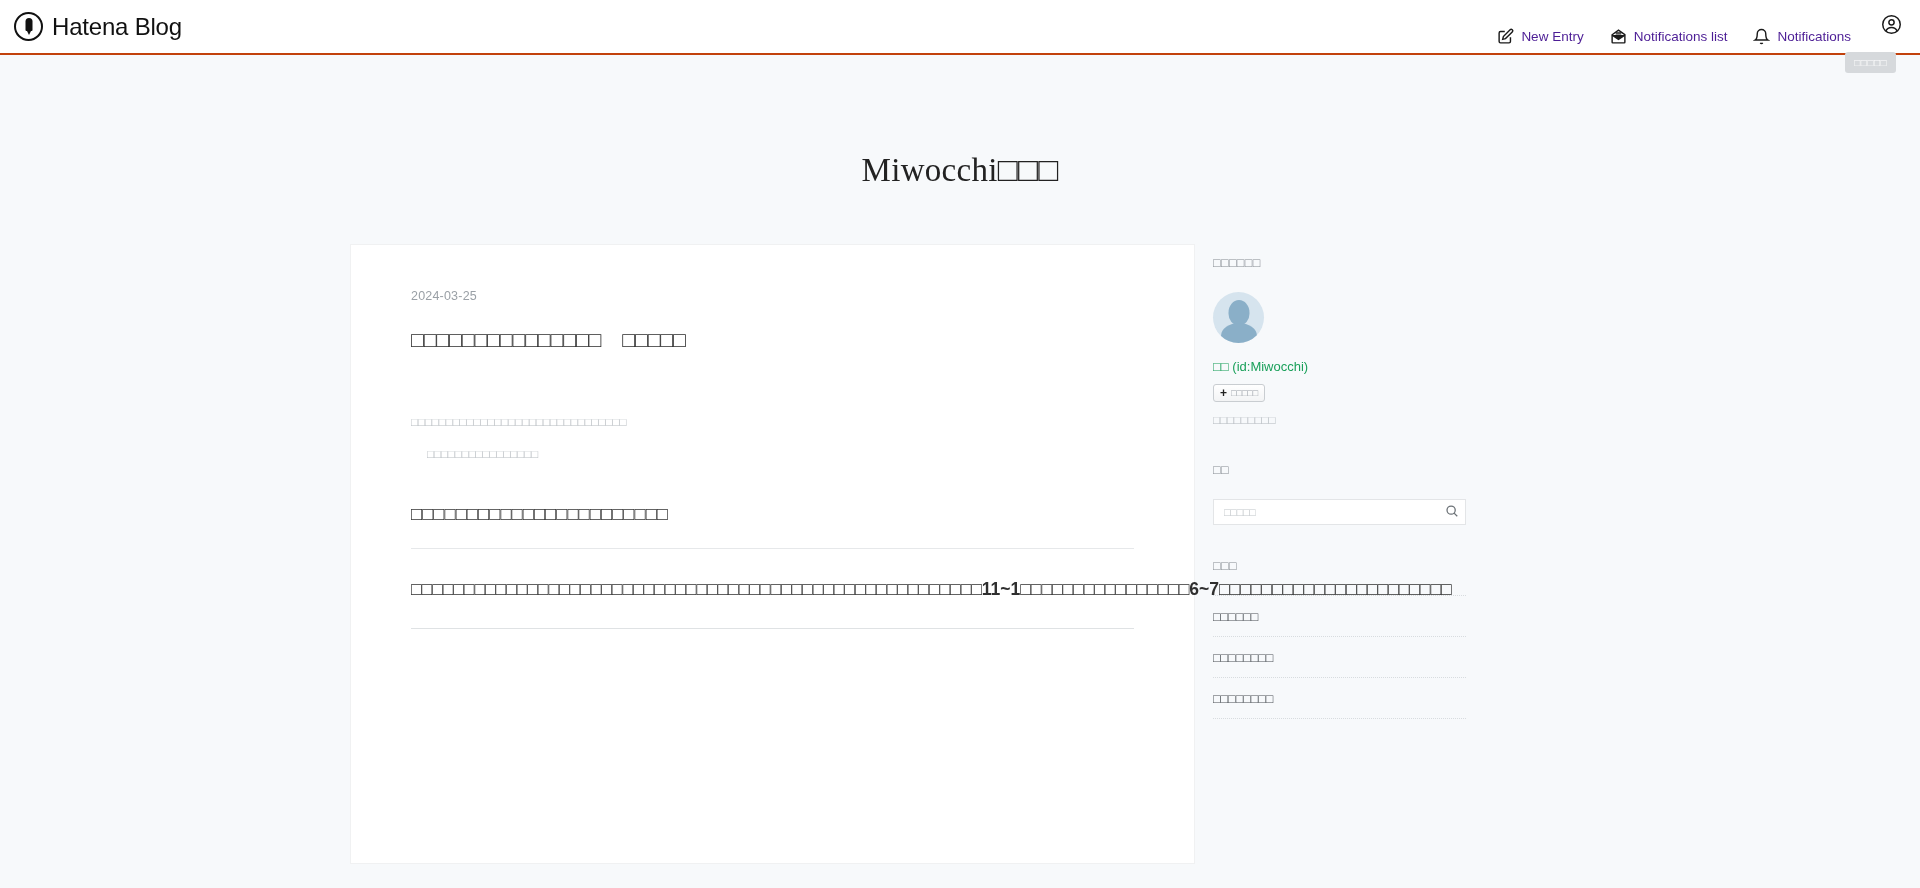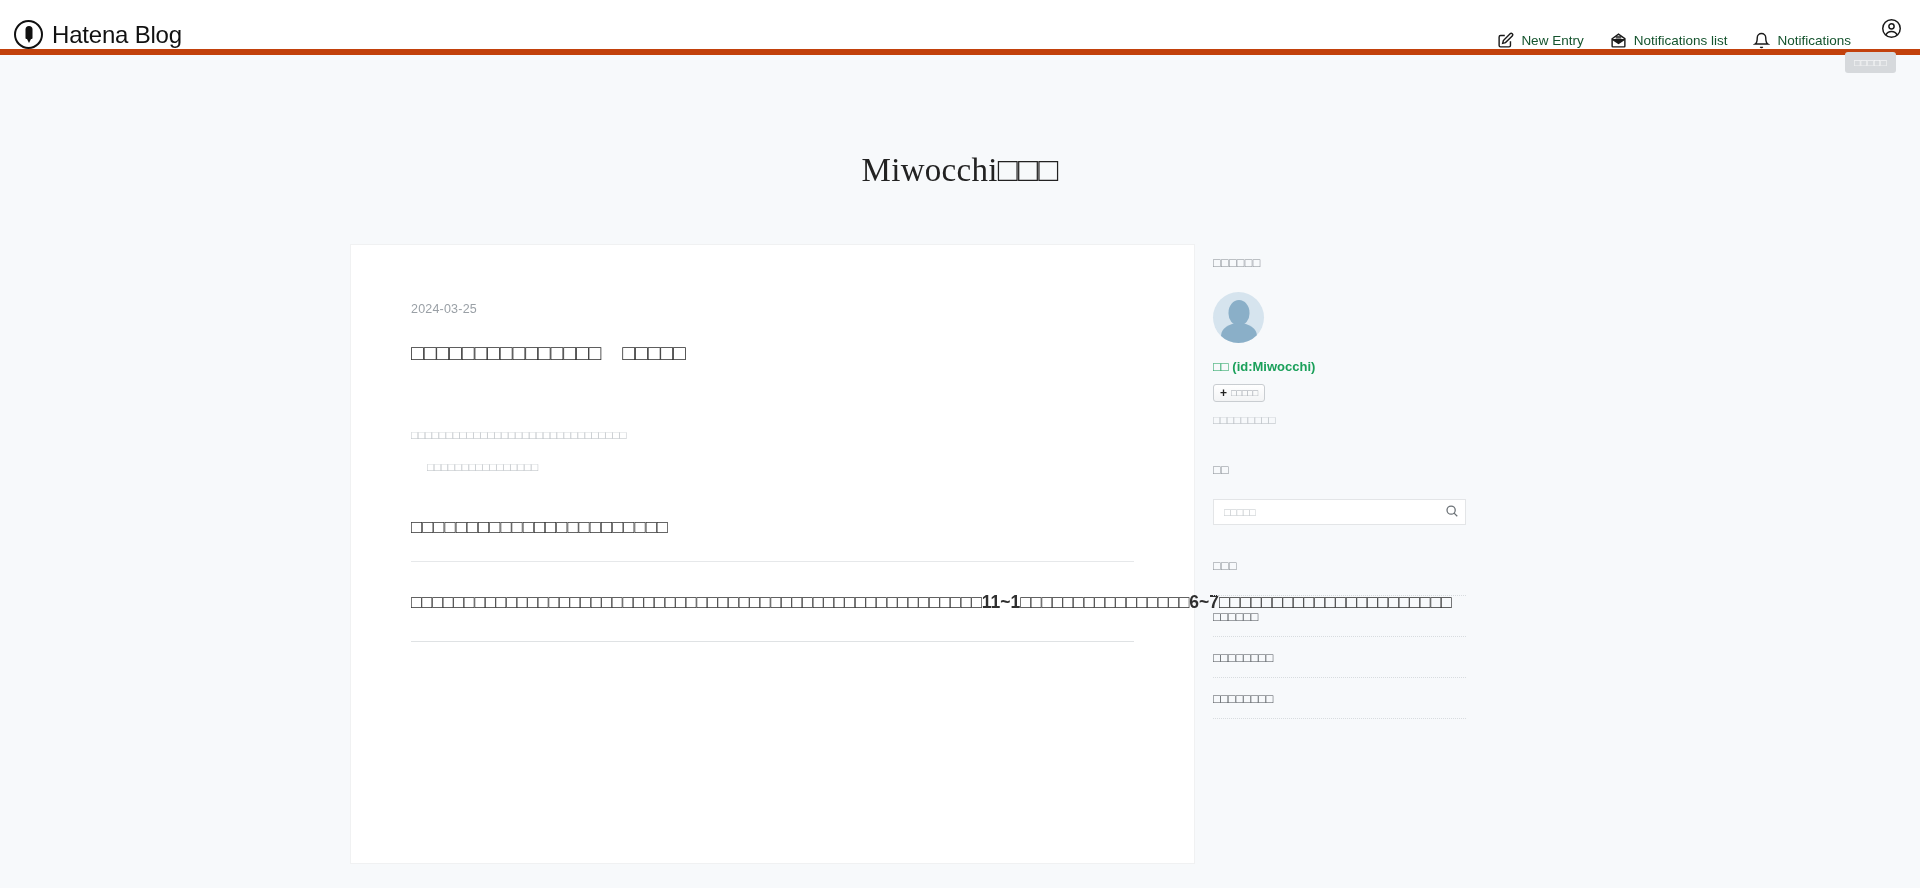--- a/index.html
+++ b/index.html
@@ -9,23 +9,23 @@
     overflow: hidden;
     background: #f7f9fb;
     font-family: "Liberation Sans", sans-serif;
   }
 
   
   .gheader {
     position: relative;
     height: 55px;
     background: #ffffff;
-    border-bottom: 6px solid #c2410c;
-    display: flex;
-    align-items: flex-end;
+    border-bottom: 2px solid #c2410c;
+    display: flex;
+    align-items: center;
     padding: 0 18px 0 14px;
   }
   .brand {
     display: flex;
     align-items: center;
     gap: 9px;
     text-decoration: none;
   }
   .brand-mark {
     width: 29px; height: 29px;
@@ -64,21 +64,21 @@
     margin-left: auto;
     display: flex;
     align-items: center;
     gap: 26px;
   }
   .gnav-item {
     display: flex;
     align-items: center;
     gap: 7px;
     font-size: 13.5px;
-    color: #14532d;
+    color: #4c1d95;
     text-decoration: none;
     cursor: pointer;
     white-space: nowrap;
     margin-top: 20px;
   }
   .gnav-item svg { display: block; }
   .gnav-avatar { cursor: pointer; display: flex; align-items: center; margin-left: 4px; }
 
   
   .edit-btn {
@@ -134,21 +134,21 @@
   .side-col {
     width: 253px;
     padding-top: 12px;
   }
 
   
   .entry-date {
     font-size: 12.5px;
     color: #9aa0a6;
     letter-spacing: 0.2px;
-    margin: 17px 0 22px 0;
+    margin: 4px 0 22px 0;
   }
   .entry-date a { color: inherit; text-decoration: none; }
   .entry-title {
     font-size: 21px;
     font-weight: 400;
     color: #2b2b2b;
     margin: 0 0 58px 0;
     line-height: 1.4;
   }
   .entry-title a { color: inherit; text-decoration: none; }
@@ -237,21 +237,21 @@
     left: 50%; top: 31px;
     transform: translateX(-50%);
     width: 36px; height: 26px;
     border-radius: 50% 50% 0 0;
     background: #8aafc8;
   }
   .profile-id {
     font-size: 13px;
     color: #1aa05a;
     text-decoration: none;
-    font-weight: bold;
+    font-weight: normal;
     display: inline-block;
     margin-bottom: 9px;
     cursor: pointer;
   }
   .subscribe-btn {
     display: inline-flex;
     align-items: center;
     gap: 4px;
     background: linear-gradient(#ffffff, #f3f4f5);
     border: 1px solid #c9cdd1;

